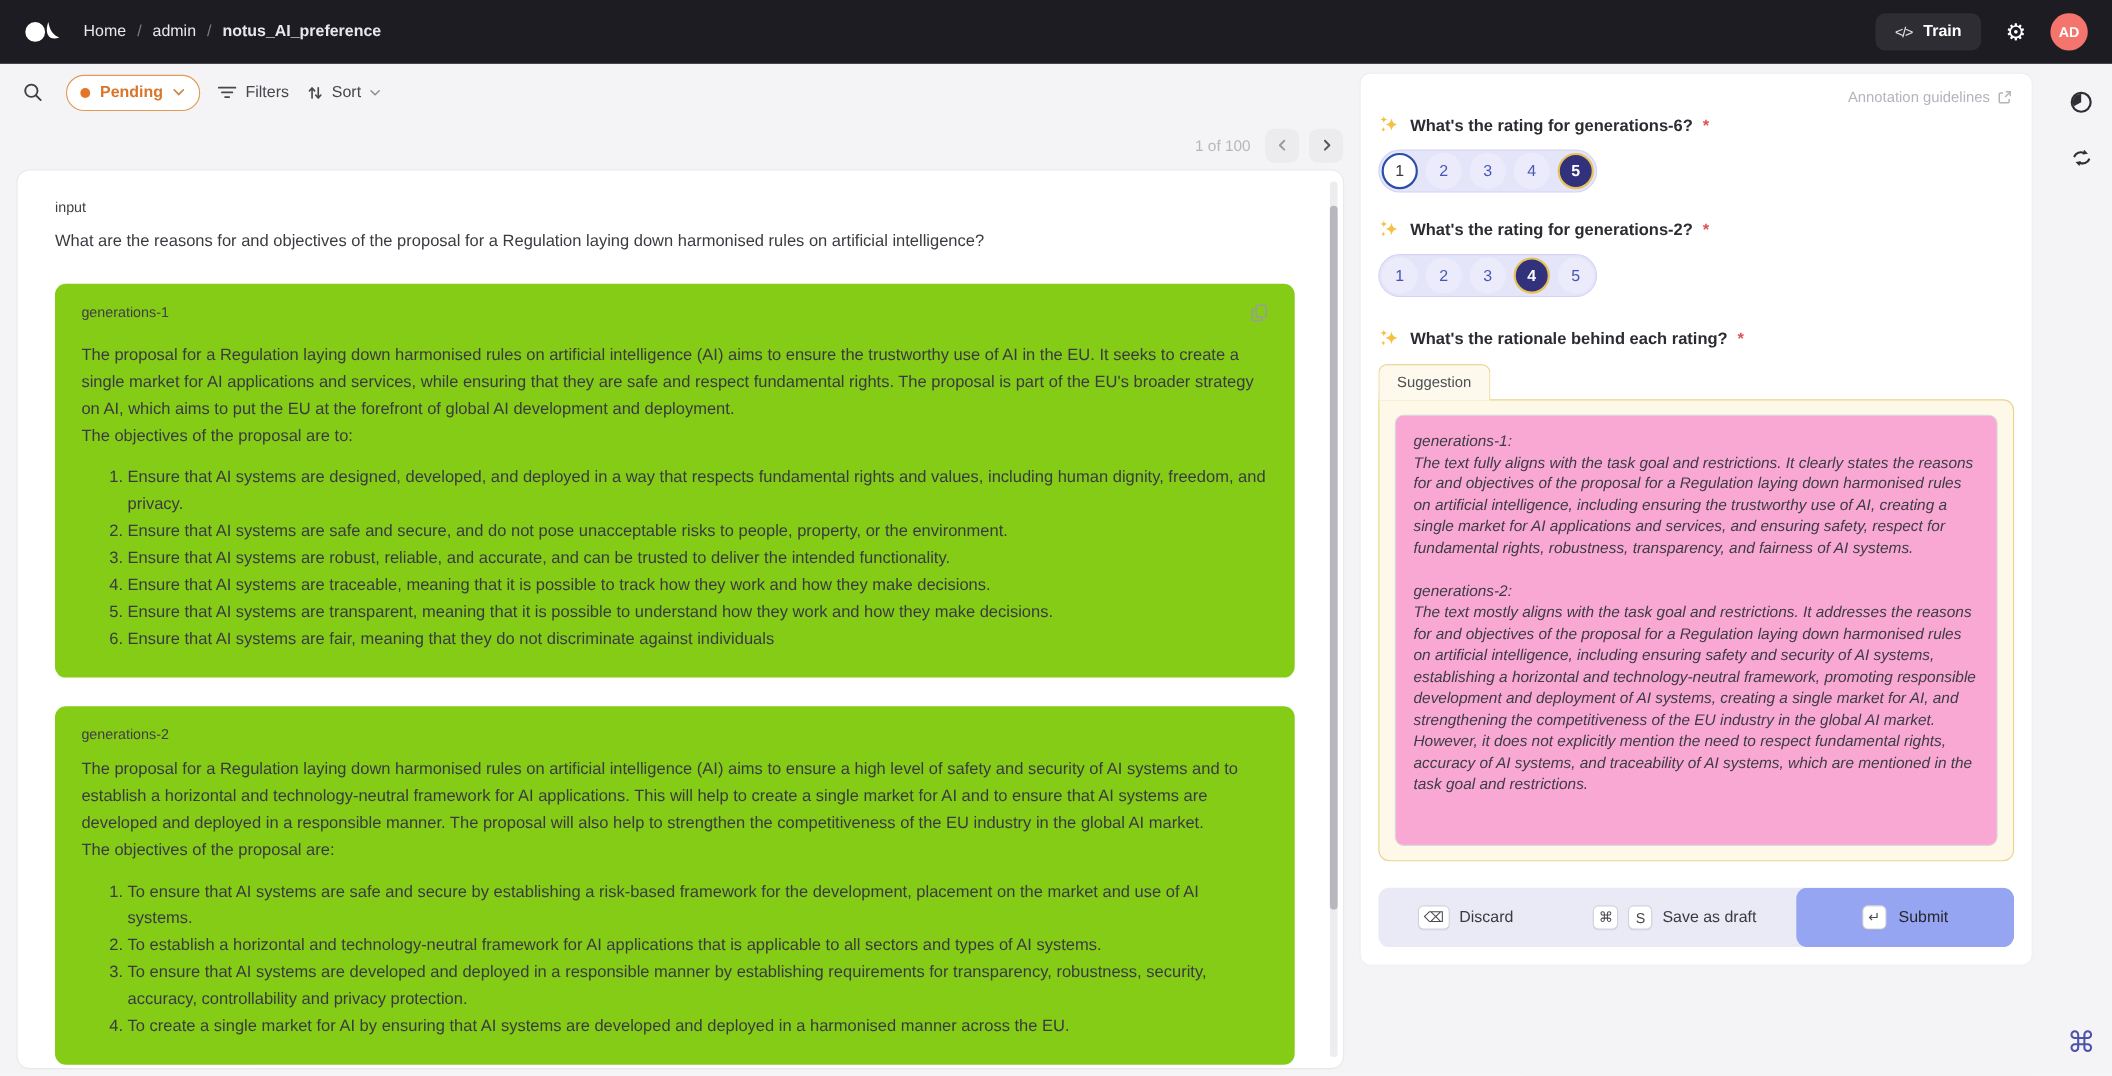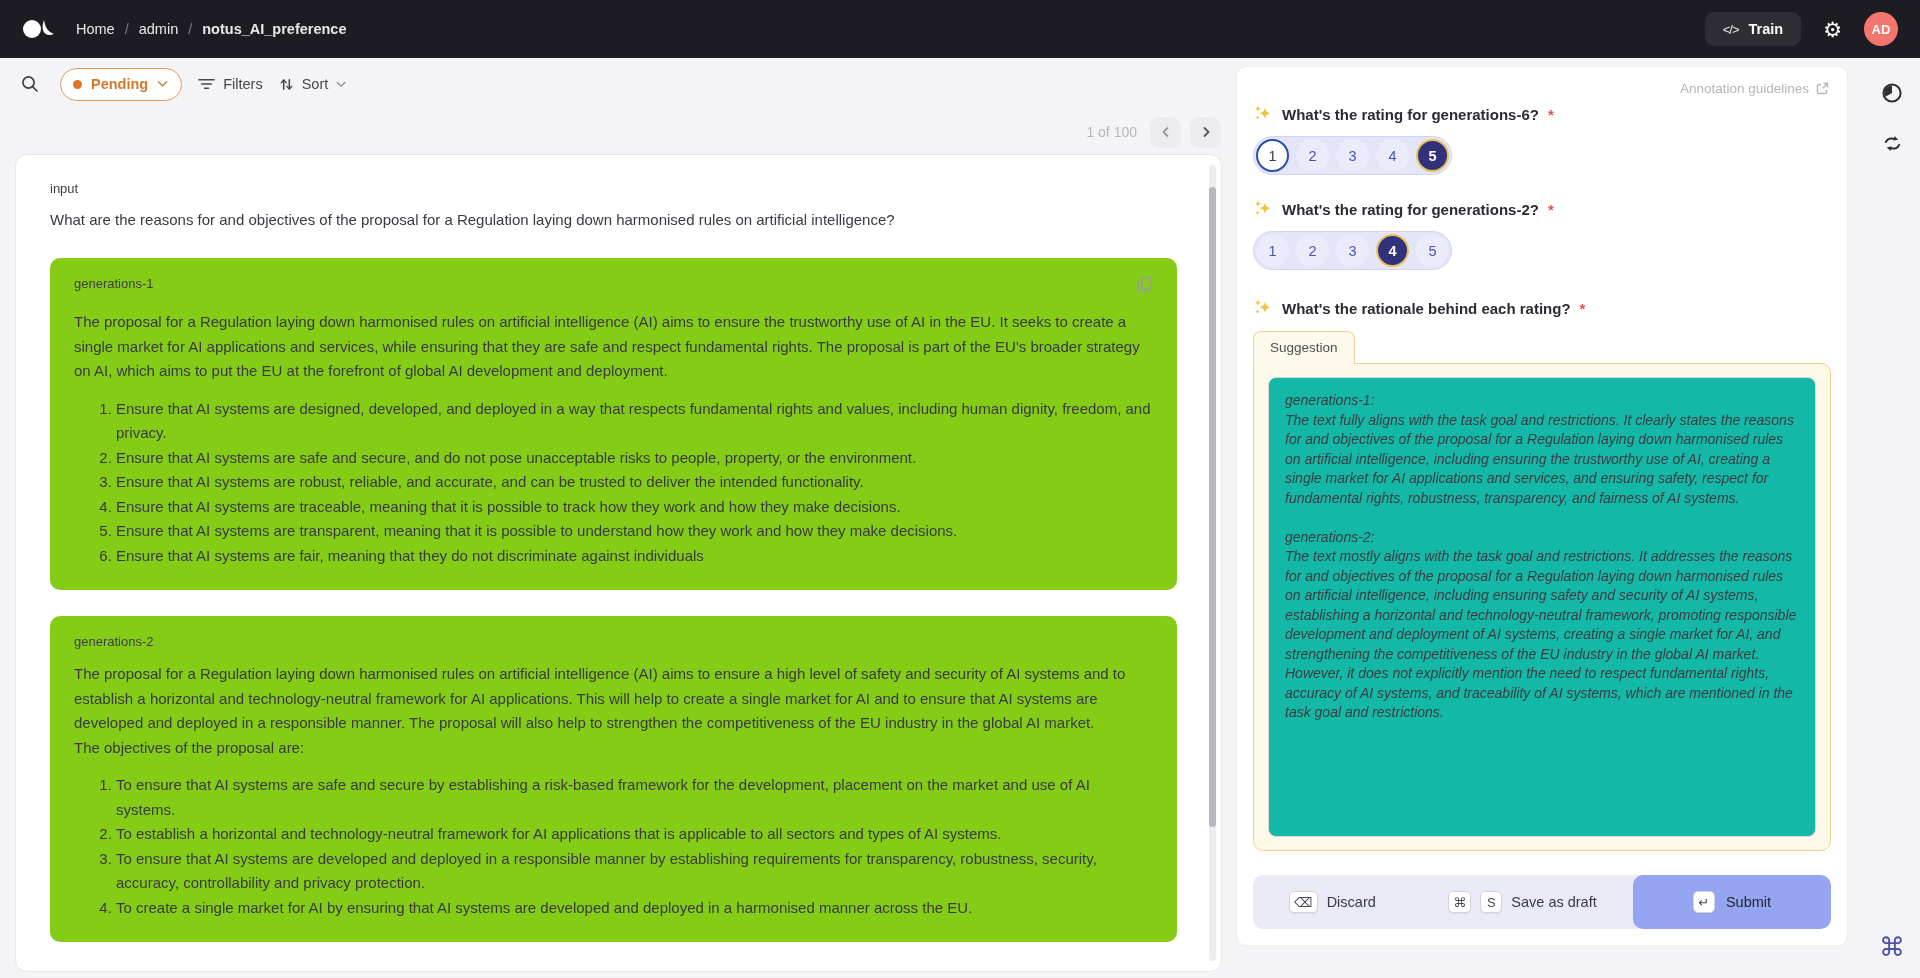--- a/index.html
+++ b/index.html
@@ -67,21 +67,21 @@
                   border-radius:999px; padding:2px; margin-top:12px; }
   .rating-btn { width:33px; height:33px; border-radius:50%; border:2px solid transparent; background:#ebebfc; color:#4755b2;
                 font-family:inherit; font-size:14.5px; display:flex; align-items:center; justify-content:center; cursor:pointer; }
   .rating-btn.focused { background:#ffffff; border-color:#2b4fa8; color:#3a3a42; }
   .rating-btn.selected { background:#32327c; border-color:#e5c35a; color:#ffffff; font-weight:600; }
 
   .sugg-tab { display:inline-block; position:relative; z-index:2; margin-top:13px; margin-bottom:-1px; background:#fdf9ec;
               border:1px solid #ecd28e; border-bottom:none; border-radius:8px 8px 0 0; padding:8px 16px 9px; font-size:13.5px;
               color:#4e4f55; cursor:pointer; }
   .sugg-wrap { background:#fdf8e8; border:1px solid #ecd28e; border-radius:0 10px 10px 10px; padding:13px 14px; }
-  .sugg-text { background:#14b8a6; border:1px solid #d8d8de; border-radius:8px; padding:13px 16px; height:460px; overflow:hidden;
+  .sugg-text { background:#f9a8d4; border:1px solid #d8d8de; border-radius:8px; padding:13px 16px; height:392px; overflow:hidden;
                font-style:italic; font-size:14px; line-height:19.5px; color:#3c3c44; white-space:pre-wrap; cursor:text; }
 
   .action-bar { margin-top:24px; height:54px; background:#e9eaf6; border-radius:10px; display:flex; align-items:center; overflow:hidden; }
   .action-left { flex:1; display:flex; align-items:center; justify-content:space-around; }
   .action-item { display:flex; align-items:center; gap:9px; font-size:14.5px; color:#3a3a40; background:none; border:none;
                  font-family:inherit; cursor:pointer; }
   .key-chip { min-width:22px; height:22px; padding:0 4px; background:#fff; border:1px solid #d2d2da; border-radius:5px;
               box-shadow:0 1px 0 rgba(0,0,0,0.06); display:flex; align-items:center; justify-content:center; font-size:13px;
               color:#4a4a52; }
   .submit-btn { width:198px; height:54px; background:#95a5f1; border:none; border-radius:10px; display:flex; align-items:center;
@@ -184,20 +184,21 @@
         <div class="gen-head">
           <span class="field-label">generations-1</span>
           <span style="cursor:pointer;">
             <svg width="16" height="17" viewBox="0 0 16 17">
               <rect x="5" y="1.5" width="9" height="11" rx="1.5" fill="none" stroke="#9a9aa2" stroke-width="1.4"></rect>
               <path d="M3.5 5 L2.5 5 A1.2 1.2 0 0 0 1.3 6.2 L1.3 14.2 A1.2 1.2 0 0 0 2.5 15.4 L9.5 15.4 A1.2 1.2 0 0 0 10.7 14.2 L10.7 13.6" fill="none" stroke="#9a9aa2" stroke-width="1.4"></path>
             </svg>
           </span>
         </div>
         <p class="gen-intro">The proposal for a Regulation laying down harmonised rules on artificial intelligence (AI) aims to ensure the trustworthy use of AI in the EU. It seeks to create a single market for AI applications and services, while ensuring that they are safe and respect fundamental rights. The proposal is part of the EU's broader strategy on AI, which aims to put the EU at the forefront of global AI development and deployment.</p>
+        <p>The objectives of the proposal are to:</p>
         <ol>
           <li>Ensure that AI systems are designed, developed, and deployed in a way that respects fundamental rights and values, including human dignity, freedom, and privacy.</li>
           <li>Ensure that AI systems are safe and secure, and do not pose unacceptable risks to people, property, or the environment.</li>
           <li>Ensure that AI systems are robust, reliable, and accurate, and can be trusted to deliver the intended functionality.</li>
           <li>Ensure that AI systems are traceable, meaning that it is possible to track how they work and how they make decisions.</li>
           <li>Ensure that AI systems are transparent, meaning that it is possible to understand how they work and how they make decisions.</li>
           <li>Ensure that AI systems are fair, meaning that they do not discriminate against individuals</li>
         </ol>
       </section>
 

